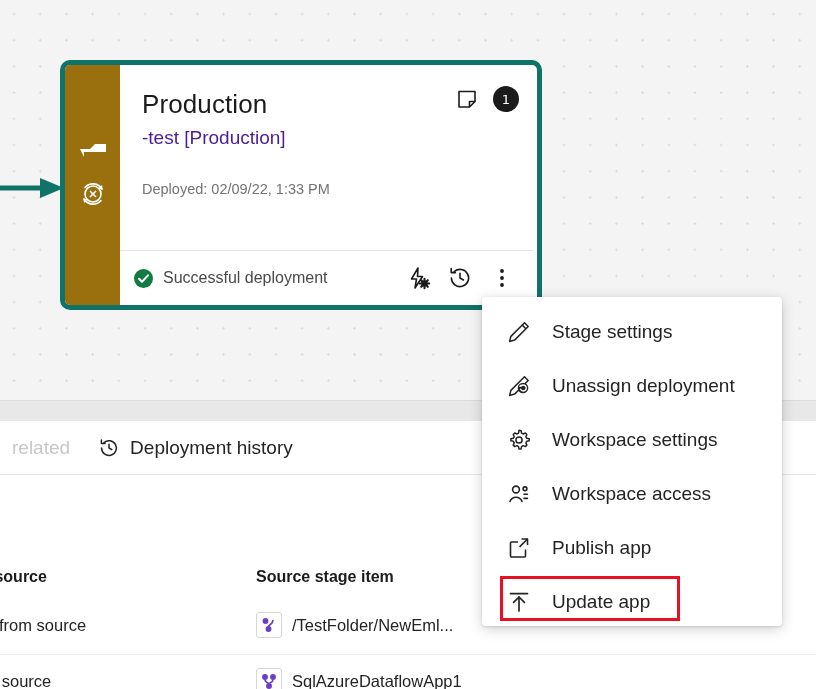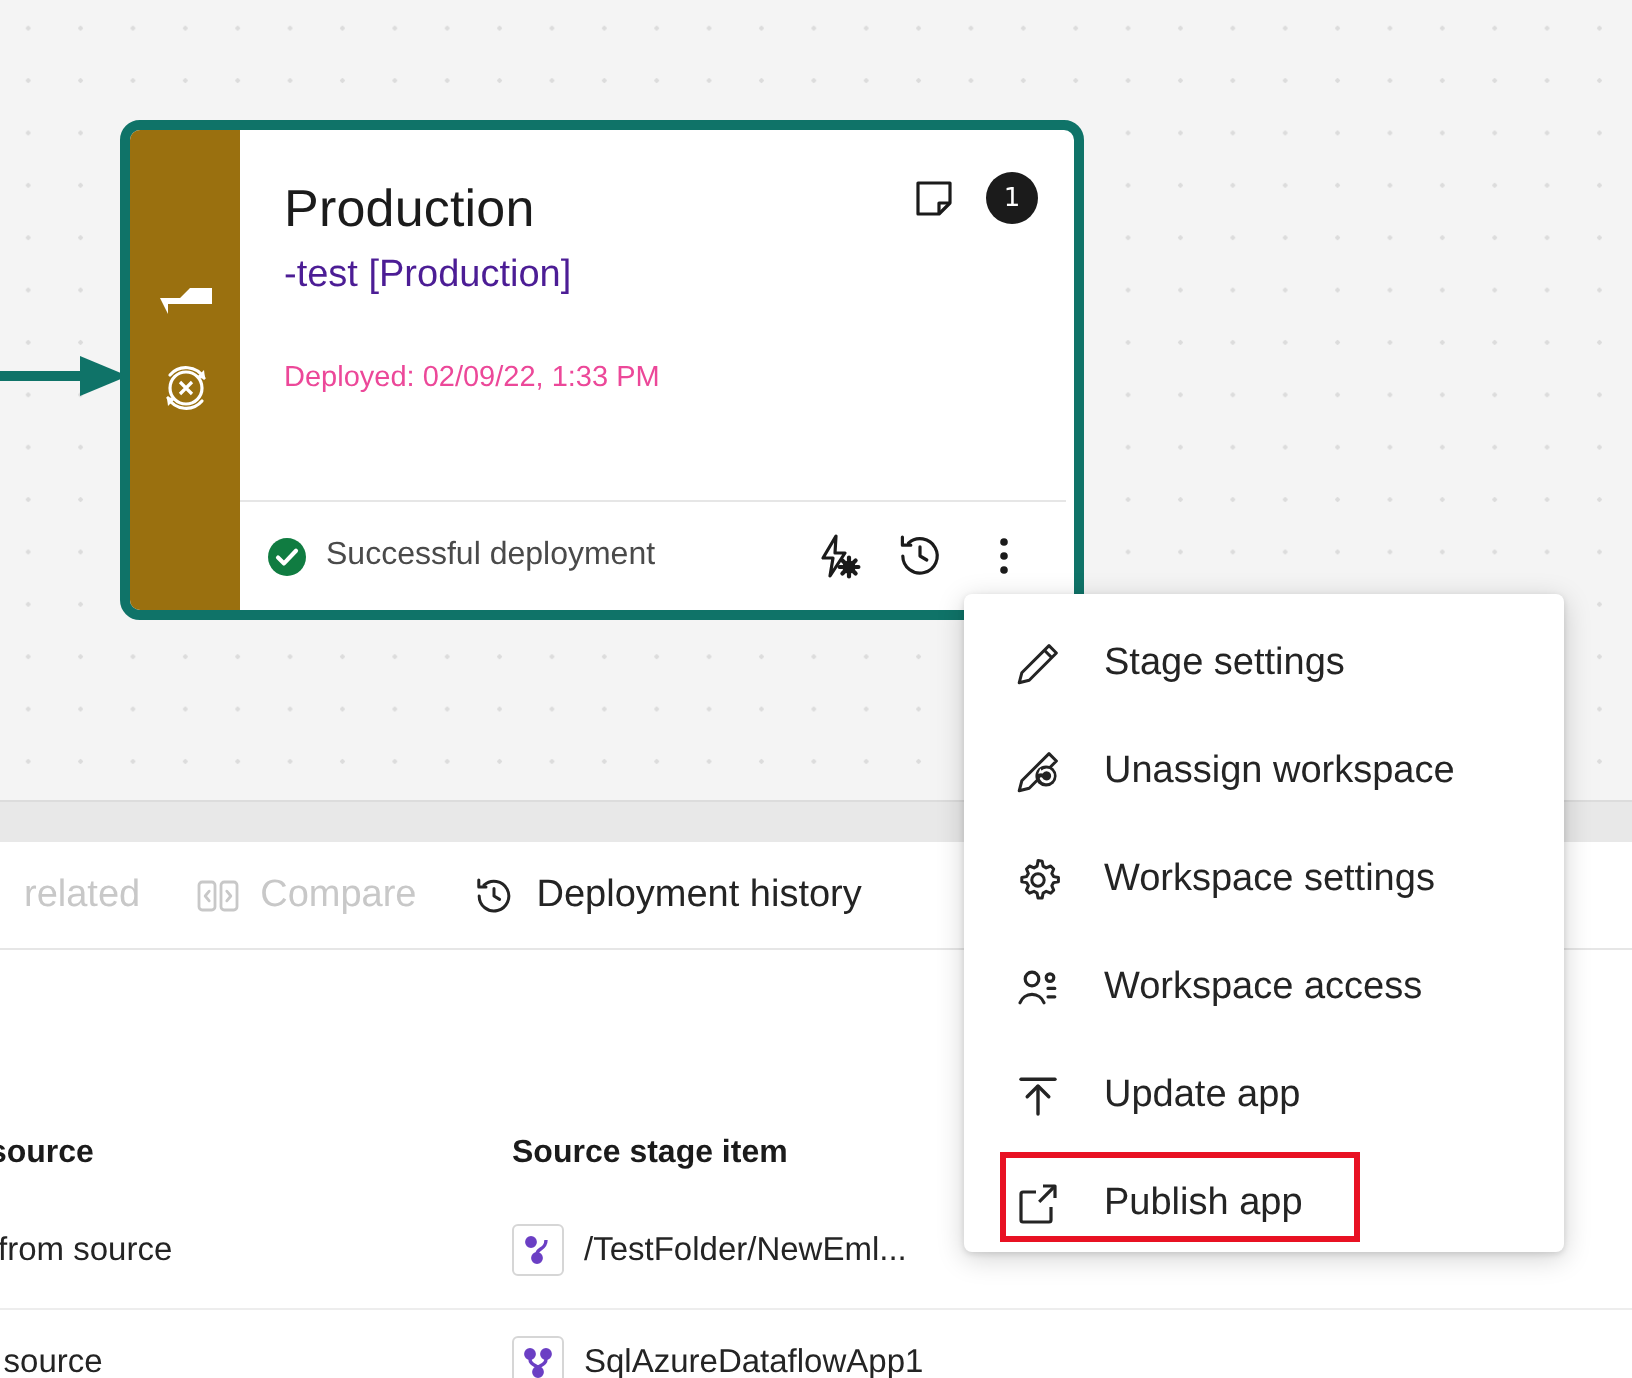--- a/index.html
+++ b/index.html
@@ -42,21 +42,21 @@
   #item-count-badge{
     width:26px;height:26px;border-radius:50%;background:#1b1b1b;color:#ffffff;
     font-size:13px;display:flex;align-items:center;justify-content:center;
     font-family:"DejaVu Sans",sans-serif;
   }
   #workspace-link{
     display:block;margin-top:10px;font-size:19px;color:#4c1d95;
     text-decoration:none;white-space:nowrap;
   }
   #deployed-time{
-    margin-top:32px;font-size:14.5px;color:#ec4899;
+    margin-top:32px;font-size:14.5px;color:#737373;
   }
   #card-footer{
     position:absolute;left:0;right:4px;bottom:0;height:55px;
     border-top:1px solid #e6e6e6;display:flex;align-items:center;
     padding:0 18px 0 14px;box-sizing:border-box;
   }
   #deploy-status{display:flex;align-items:center;gap:10px;flex:1;}
   #status-check{width:19px;height:19px;border-radius:50%;background:#107c41;
     display:flex;align-items:center;justify-content:center;color:#fff;}
   #status-text{font-size:16px;color:#4a4a4a;}
@@ -184,31 +184,20 @@
 </div>
 
 <div id="lower">
   <div id="gray-strip"></div>
 
   <div id="tabbar">
     <div class="tab disabled" id="tab-related">
       <span class="tab-icon"></span>
       <span>related</span>
     </div>
-    <div class="tab disabled">
-      <span class="tab-icon">
-        <svg viewBox="0 0 22 22" fill="none" stroke="#c8c8c8" stroke-width="1.4">
-          <rect x="1.5" y="4" width="8" height="14" rx="1.6"></rect>
-          <rect x="12.5" y="4" width="8" height="14" rx="1.6"></rect>
-          <path d="M6.6 8.6 L4.6 11 L6.6 13.4" stroke-linecap="round" stroke-linejoin="round"></path>
-          <path d="M15.4 8.6 L17.4 11 L15.4 13.4" stroke-linecap="round" stroke-linejoin="round"></path>
-        </svg>
-      </span>
-      <span>Compare</span>
-    </div>
     <div class="tab">
       <span class="tab-icon">
         <svg viewBox="0 0 22 22" fill="none" stroke="#242424" stroke-width="1.5" stroke-linecap="round" stroke-linejoin="round">
           <path d="M3.6 11 A7.4 7.4 0 1 0 6 5.6"></path>
           <path d="M3.4 3 L3.4 6.5 L7 6.5"></path>
           <path d="M11 7.2 V11 L13.8 12.7"></path>
         </svg>
       </span>
       <span>Deployment history</span>
     </div>
@@ -264,21 +253,21 @@
 
   <div class="menu-item">
     <span class="menu-icon">
       <svg viewBox="0 0 26 26" fill="none" stroke="#242424" stroke-width="1.5" stroke-linejoin="round">
         <path d="M18.5 3.8 L22.2 7.5 L8.6 21.1 L3.6 22.4 L4.9 17.4 z"></path>
         <circle cx="17" cy="15" r="5.3" fill="#242424" stroke="none"></circle>
         <path d="M15 13 A3 3 0 1 1 14.6 16.3" stroke="#ffffff" stroke-width="1.4" stroke-linecap="round"></path>
         <path d="M14.2 11.3 L15.4 13.5 L13.1 13.9 z" fill="#ffffff" stroke="none"></path>
       </svg>
     </span>
-    <span class="menu-label">Unassign workspace</span>
+    <span class="menu-label">Unassign deployment</span>
   </div>
 
   <div class="menu-item">
     <span class="menu-icon">
       <svg viewBox="0 0 26 26" fill="none" stroke="#242424" stroke-width="1.5" stroke-linejoin="round">
         <path d="M13 3.2 l2.1 .45 .45 2.4 1.55 .9 2.25 -.95 1.5 1.5 -.95 2.25 .9 1.55 2.4 .45 0 2.1
                  -2.4 .45 -.9 1.55 .95 2.25 -1.5 1.5 -2.25 -.95 -1.55 .9 -.45 2.4 -2.1 0
                  -.45 -2.4 -1.55 -.9 -2.25 .95 -1.5 -1.5 .95 -2.25 -.9 -1.55 -2.4 -.45 0 -2.1
                  2.4 -.45 .9 -1.55 -.95 -2.25 1.5 -1.5 2.25 .95 1.55 -.9 .45 -2.4 z"></path>
         <circle cx="13" cy="13" r="3.1"></circle>
@@ -294,34 +283,34 @@
         <path d="M4 20.4 A6.4 6.4 0 0 1 16 20.4"></path>
         <circle cx="19" cy="7.8" r="1.9"></circle>
         <path d="M18 13.2 h3.4 M18 17.4 h3.4"></path>
       </svg>
     </span>
     <span class="menu-label">Workspace access</span>
   </div>
 
   <div class="menu-item">
     <span class="menu-icon">
+      <svg viewBox="0 0 26 26" fill="none" stroke="#242424" stroke-width="1.6" stroke-linejoin="round">
+        <path d="M15.5 4 H21.5 V10"></path>
+        <path d="M21.5 4 L13.6 11.9"></path>
+        <path d="M19.5 14.5 V21 a1 1 0 0 1 -1 1 H5.5 a1 1 0 0 1 -1 -1 V8 a1 1 0 0 1 1 -1 H12"></path>
+      </svg>
+    </span>
+    <span class="menu-label">Publish app</span>
+  </div>
+
+  <div class="menu-item">
+    <span class="menu-icon">
       <svg viewBox="0 0 26 26" fill="none" stroke="#242424" stroke-width="1.7" stroke-linecap="round" stroke-linejoin="round">
         <path d="M4.5 4.6 H21.5"></path>
         <path d="M13 8.2 V22"></path>
         <path d="M7.6 13.4 L13 8 L18.4 13.4"></path>
       </svg>
     </span>
     <span class="menu-label">Update app</span>
   </div>
 
-  <div class="menu-item">
-    <span class="menu-icon">
-      <svg viewBox="0 0 26 26" fill="none" stroke="#242424" stroke-width="1.6" stroke-linejoin="round">
-        <path d="M15.5 4 H21.5 V10"></path>
-        <path d="M21.5 4 L13.6 11.9"></path>
-        <path d="M19.5 14.5 V21 a1 1 0 0 1 -1 1 H5.5 a1 1 0 0 1 -1 -1 V8 a1 1 0 0 1 1 -1 H12"></path>
-      </svg>
-    </span>
-    <span class="menu-label">Publish app</span>
-  </div>
-
   <div id="highlight-box"></div>
 </div>
 
 </body></html>

